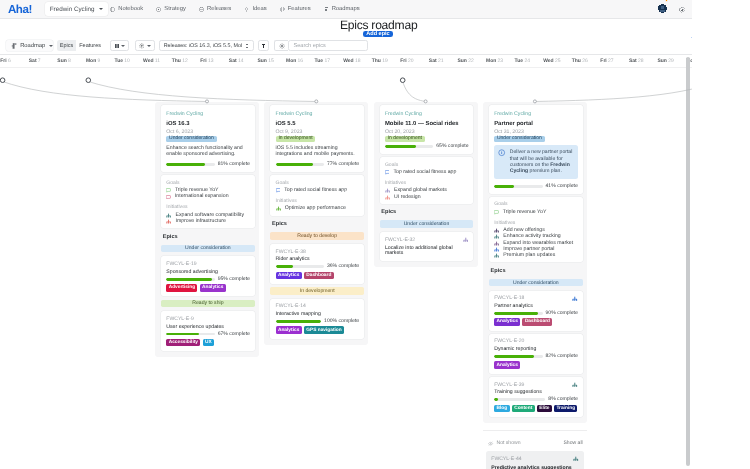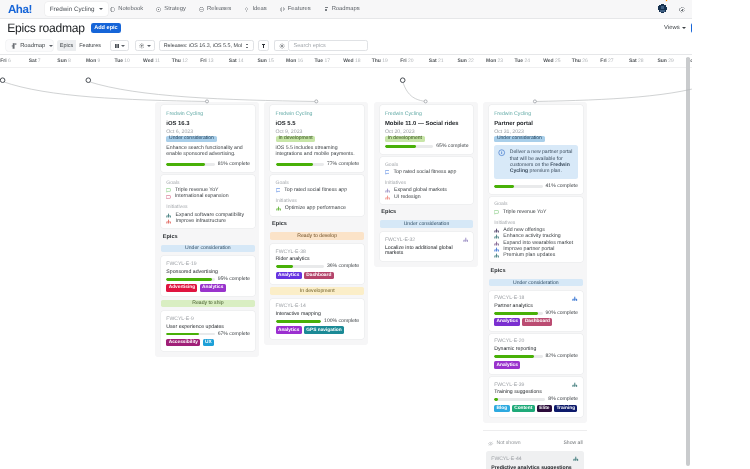--- a/index.html
+++ b/index.html
@@ -24,21 +24,21 @@
             border-top:2.8px solid #4a4f55;}
   .nav{display:flex;align-items:center;margin-left:-4px;gap:0;}
   .nav-item{display:flex;align-items:center;gap:3.2px;font-size:5.8px;color:#5b6066;padding:0 6.5px;}
   .nav-item svg{display:block;}
   .tb-right{margin-left:auto;display:flex;align-items:center;gap:11px;margin-right:9px;}
   .dot{position:absolute;width:3.2px;height:3.2px;border-radius:50%;background:#ff8c00;
        right:-1px;top:-1px;border:0.5px solid #f7f7f8;box-sizing:border-box;}
   .ic{position:relative;display:block;}
 
   
-  .pagehead{position:absolute;left:0;top:19px;width:750px;height:18.6px;display:flex;align-items:center;}
+  .pagehead{position:absolute;left:0;top:19px;width:750px;height:18.6px;display:flex;align-items:center;flex-direction:column;}
   .page-title{margin-left:7.3px;font-size:12.1px;color:#202326;font-weight:400;letter-spacing:-0.25px;line-height:1;}
   .add-btn{margin-left:6px;background:#1665d8;color:#fff;font-size:5.55px;font-weight:bold;
            border-radius:2.3px;height:10.4px;padding:0 3.5px;display:flex;align-items:center;}
   .head-right{margin-left:auto;display:flex;align-items:center;gap:5px;margin-right:8.6px;}
   .views-btn{display:flex;align-items:center;gap:2.6px;font-size:5.9px;color:#3d4246;padding:0;}
   .views-caret{width:0;height:0;border-left:2.2px solid transparent;border-right:2.2px solid transparent;
             border-top:2.6px solid #3d4246;}
   .saveview-btn{background:#1665d8;color:#fff;font-size:5.7px;font-weight:bold;border-radius:2.3px;
                 height:10.2px;padding:0 3.2px;display:flex;align-items:center;}
   .share-btn{width:11.6px;height:10.4px;border:1px solid #e0e2e5;border-radius:2.3px;display:flex;

